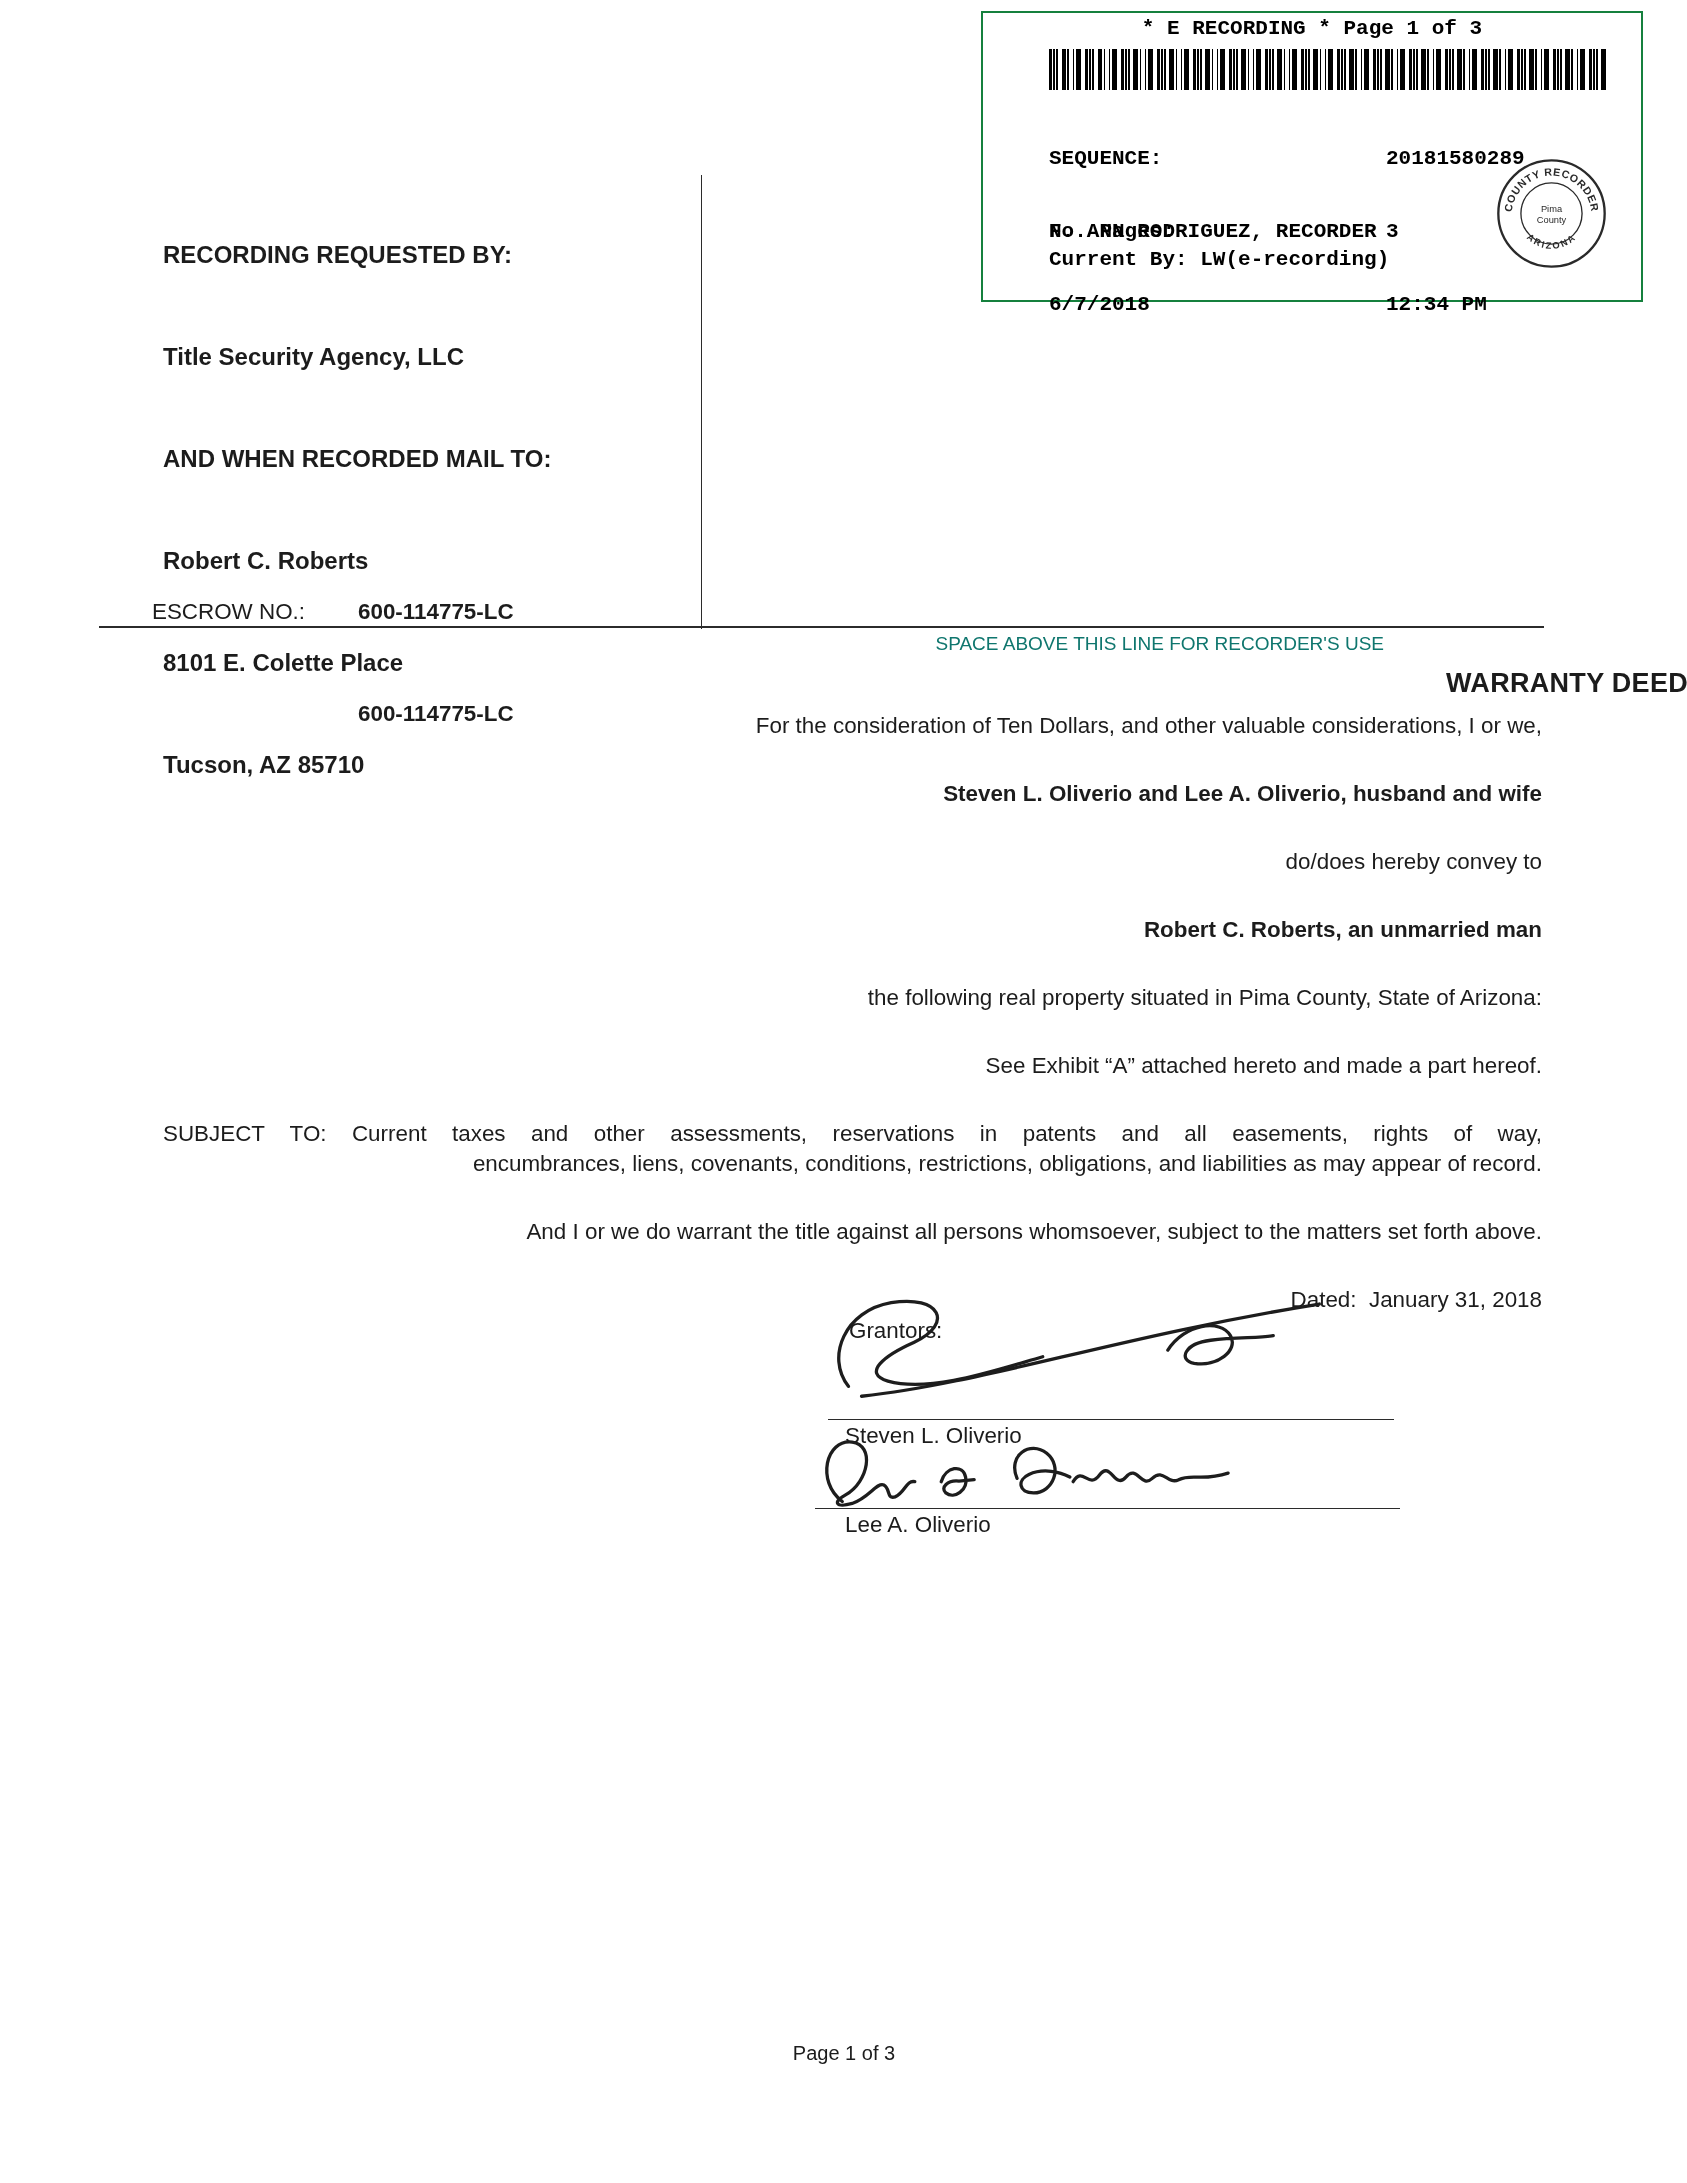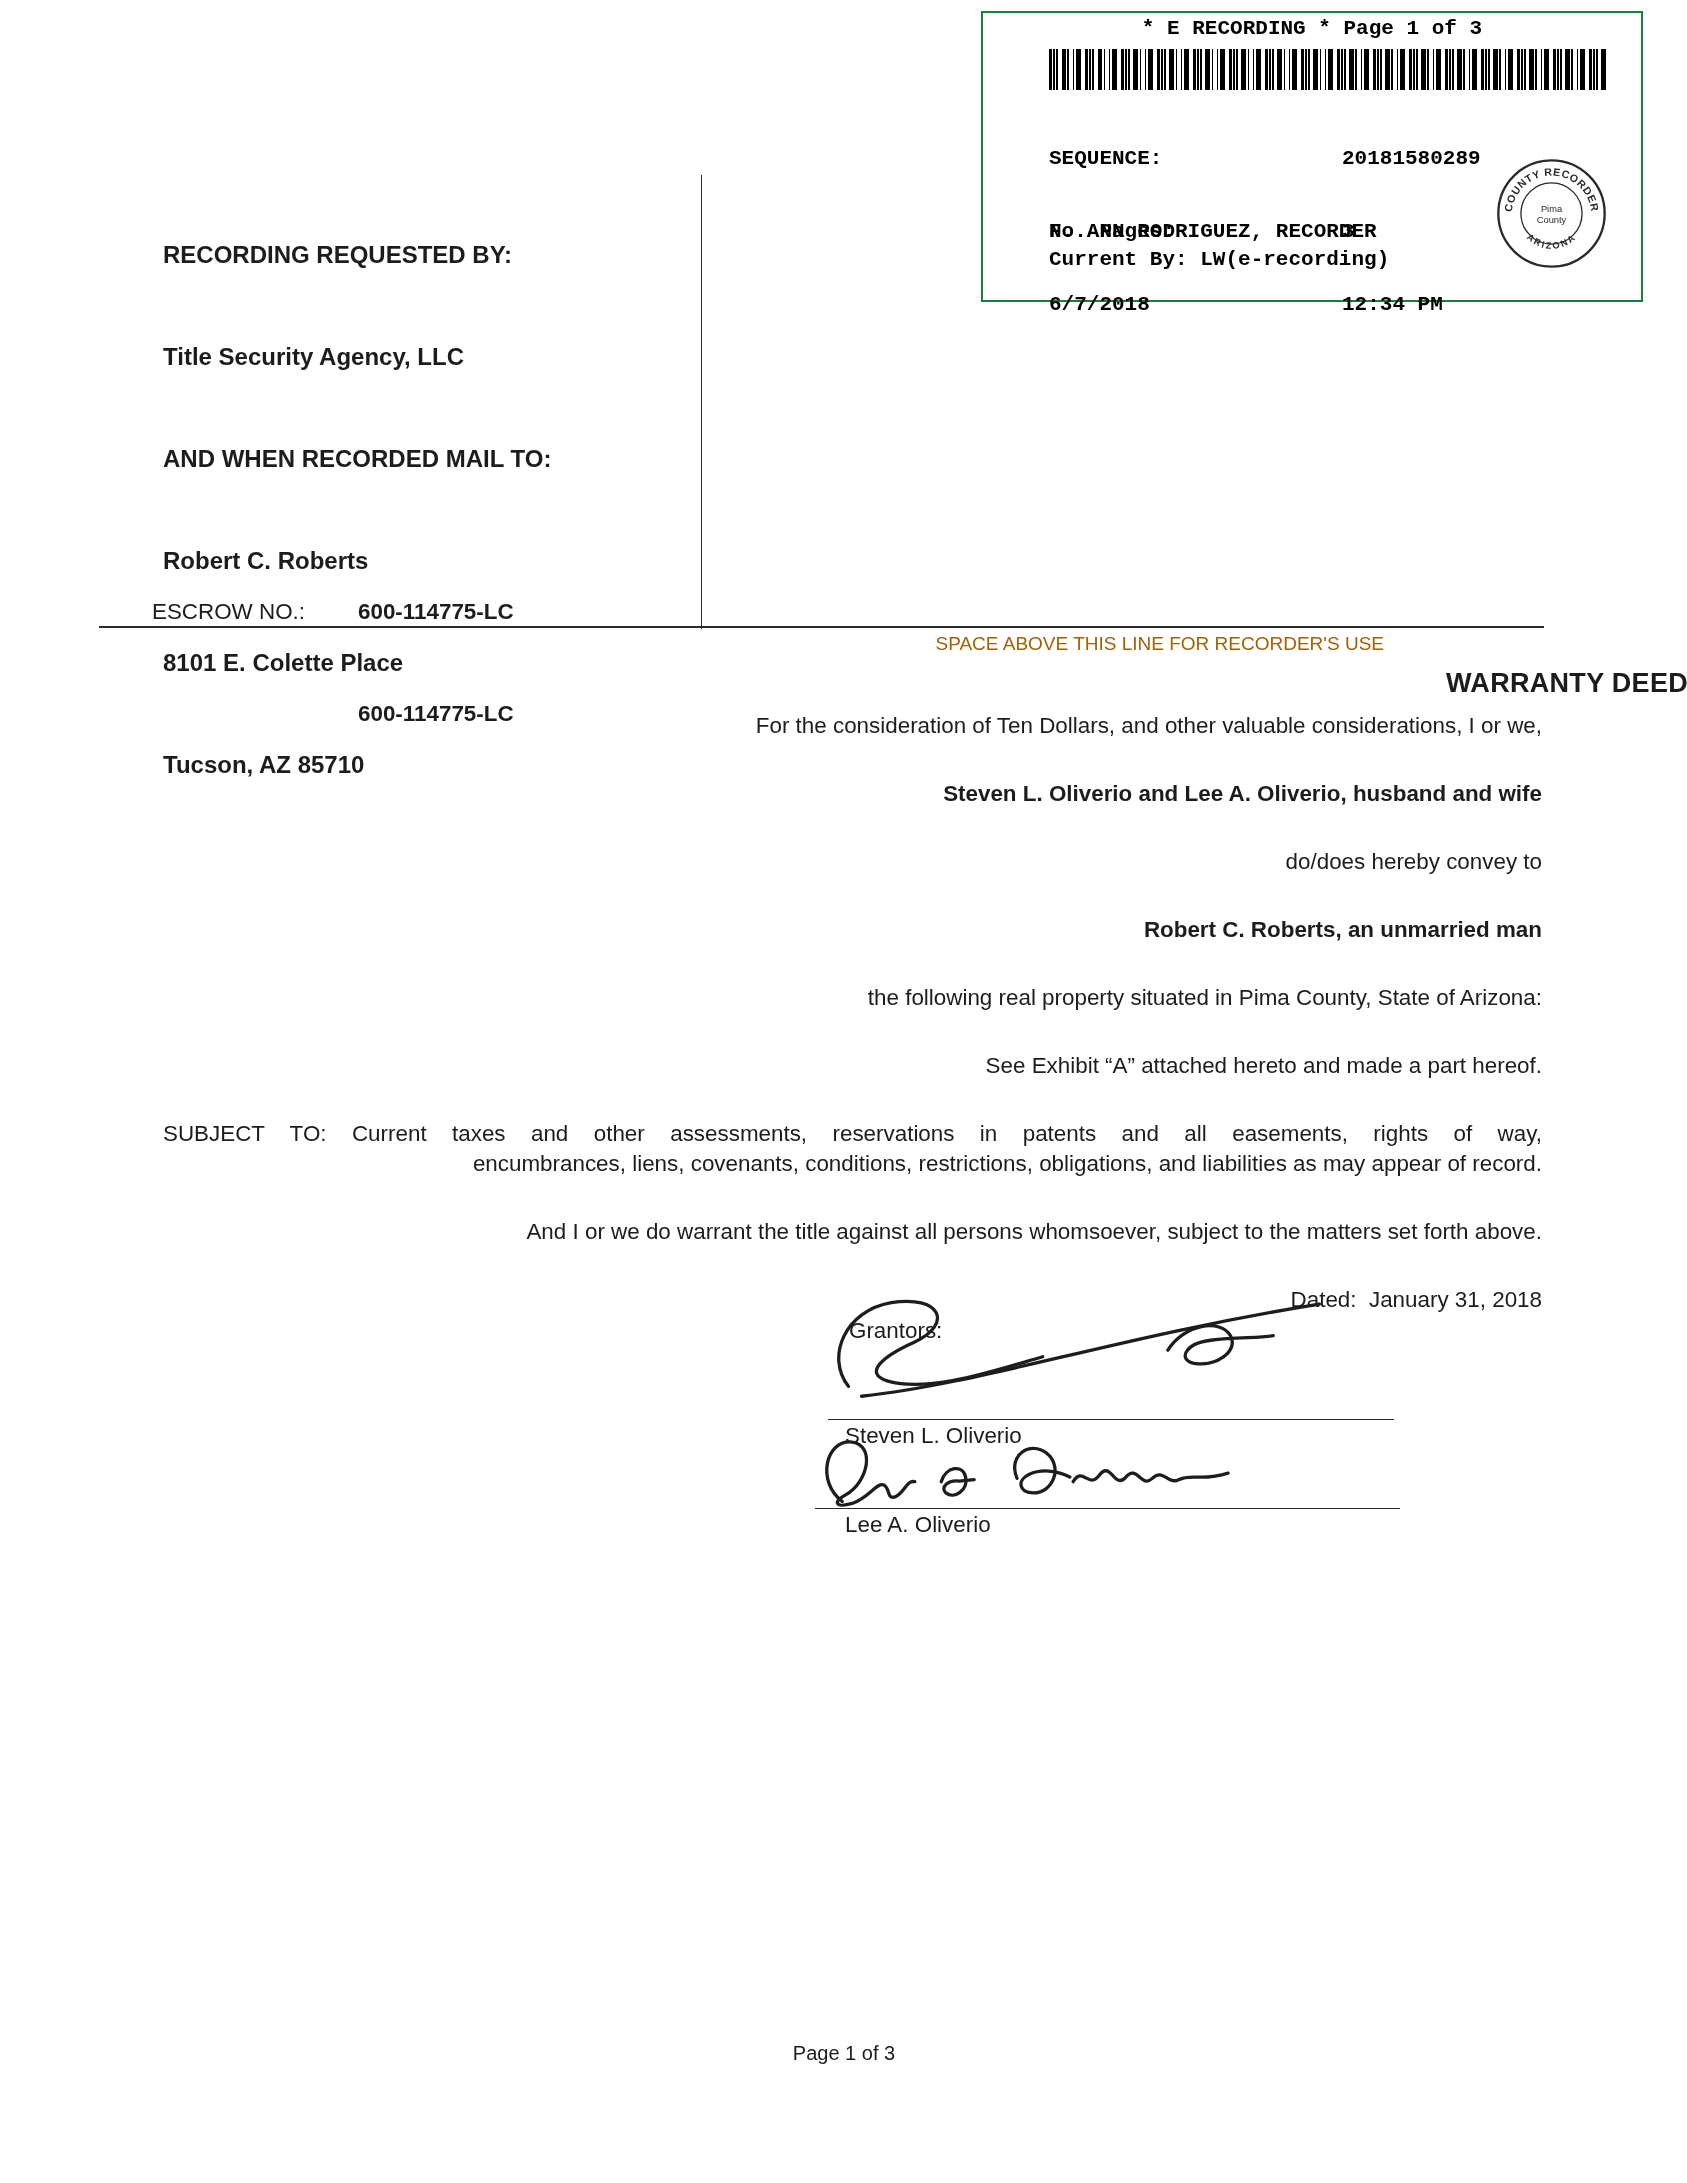--- a/index.html
+++ b/index.html
@@ -24,21 +24,21 @@
     background: repeating-linear-gradient(90deg,
       #000 0 2.6px, #fff 2.6px 4px,
       #000 4px 6px, #fff 6px 7.3px,
       #000 7.3px 8.6px, #fff 8.6px 12.5px,
       #000 12.5px 17px, #fff 17px 18.5px,
       #000 18.5px 20px, #fff 20px 24px,
       #000 24px 25px, #fff 25px 27px,
       #000 27px 32px, #fff 32px 36px);
   }
   .stamp-rows { position:absolute; left:66px; top:86px; }
-  .stamp-row { display:flex; height:27px; line-height:27px; }
+  .stamp-row { display:flex; height:27px; line-height:27px;gap:44px; }
   .stamp-label { display:inline-block; width:293px; }
   .stamp-recorder { position:absolute; left:66px; top:207px; }
   .stamp-recordedby { position:absolute; left:66px; top:235px; }
 
   .seal { position:absolute; left:1495px; top:157px; width:113px; height:113px; }
   .seal text, .seal textPath { font-family:"Liberation Sans", sans-serif; fill:#2a2a2a; }
 
   
   .return-address {
     position:absolute; left:163px; top:170px;
@@ -47,21 +47,21 @@
   .escrow { position:absolute; left:152px; top:527px; font-size:22.4px; line-height:34px; white-space:pre-wrap; }
   .escrow-label { display:inline-block; width:206px; font-weight:400; }
   .escrow-value { font-weight:700; }
   .escrow-line2 { padding-left:206px; }
 
   
   .v-divider { position:absolute; left:701px; top:175px; width:1.3px; height:454px; background:#2b2b2b; }
   .h-divider { position:absolute; left:99px; top:626px; width:1445px; height:2px; background:#2b2b2b; }
   .recorder-use-note {
     position:absolute; left:725px; top:633px; width:659px;
-    text-align:right; font-size:19px; color:#a16207;
+    text-align:right; font-size:19px; color:#0f766e;
   }
 
   
   .deed-title {
     position:absolute; left:0; top:668px; width:100%;
     text-align:right; font-size:27px; font-weight:700; letter-spacing:0.3px;
   }
   .deed-body { position:absolute; left:163px; top:711px; width:1379px; font-size:22.4px; line-height:30px; }
   .para { margin-bottom:38px; white-space:pre-wrap;text-align:right; }
   .para.bold { font-weight:700; }

